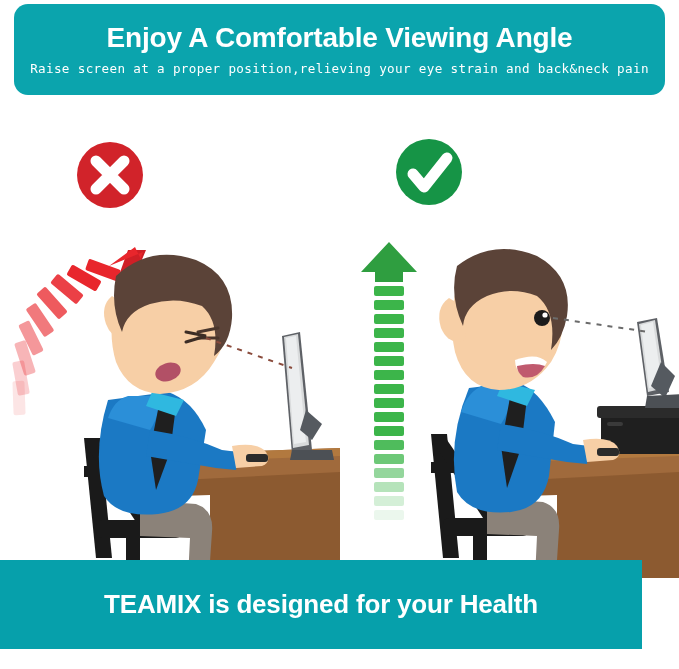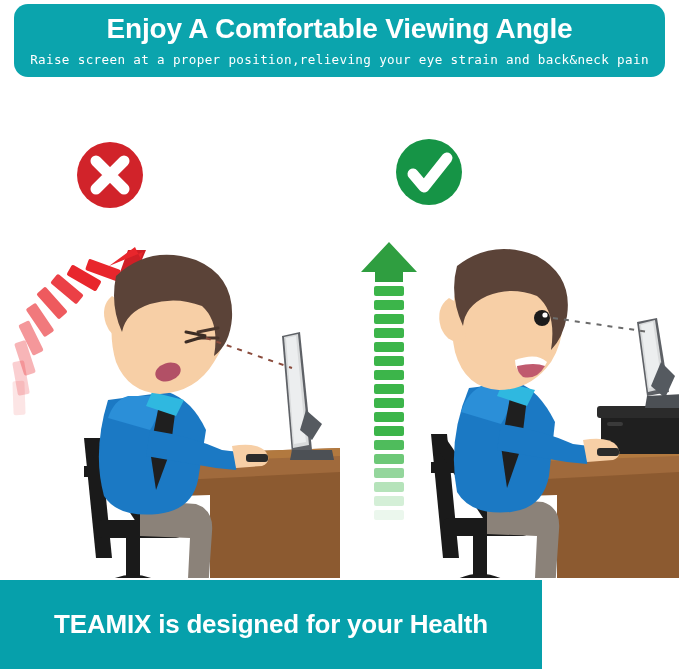--- a/index.html
+++ b/index.html
@@ -14,21 +14,21 @@
     overflow: hidden;
     font-family: "Liberation Sans", sans-serif;
   }
 
   
   #header-banner {
     position: absolute;
     left: 14px;
     top: 4px;
     width: 651px;
-    height: 73px;
+    height: 91px;
     background: #0ba4ad;
     border-radius: 14px;
     box-sizing: border-box;
     display: flex;
     flex-direction: column;
     align-items: center;
     justify-content: center;
   }
   #header-title {
     color: #ffffff;
@@ -48,22 +48,22 @@
     white-space: nowrap;
     margin-top: 7px;
     letter-spacing: 0.35px;
     font-family: "DejaVu Sans Mono", monospace;
   }
 
   
   #footer-banner {
     position: absolute;
     left: 0;
-    top: 580px;
-    width: 542px;
+    top: 560px;
+    width: 642px;
     height: 89px;
     background: #06a0ab;
     display: flex;
     align-items: center;
     justify-content: center;
   }
   #footer-text {
     color: #ffffff;
     font-size: 26px;
     font-weight: bold;

